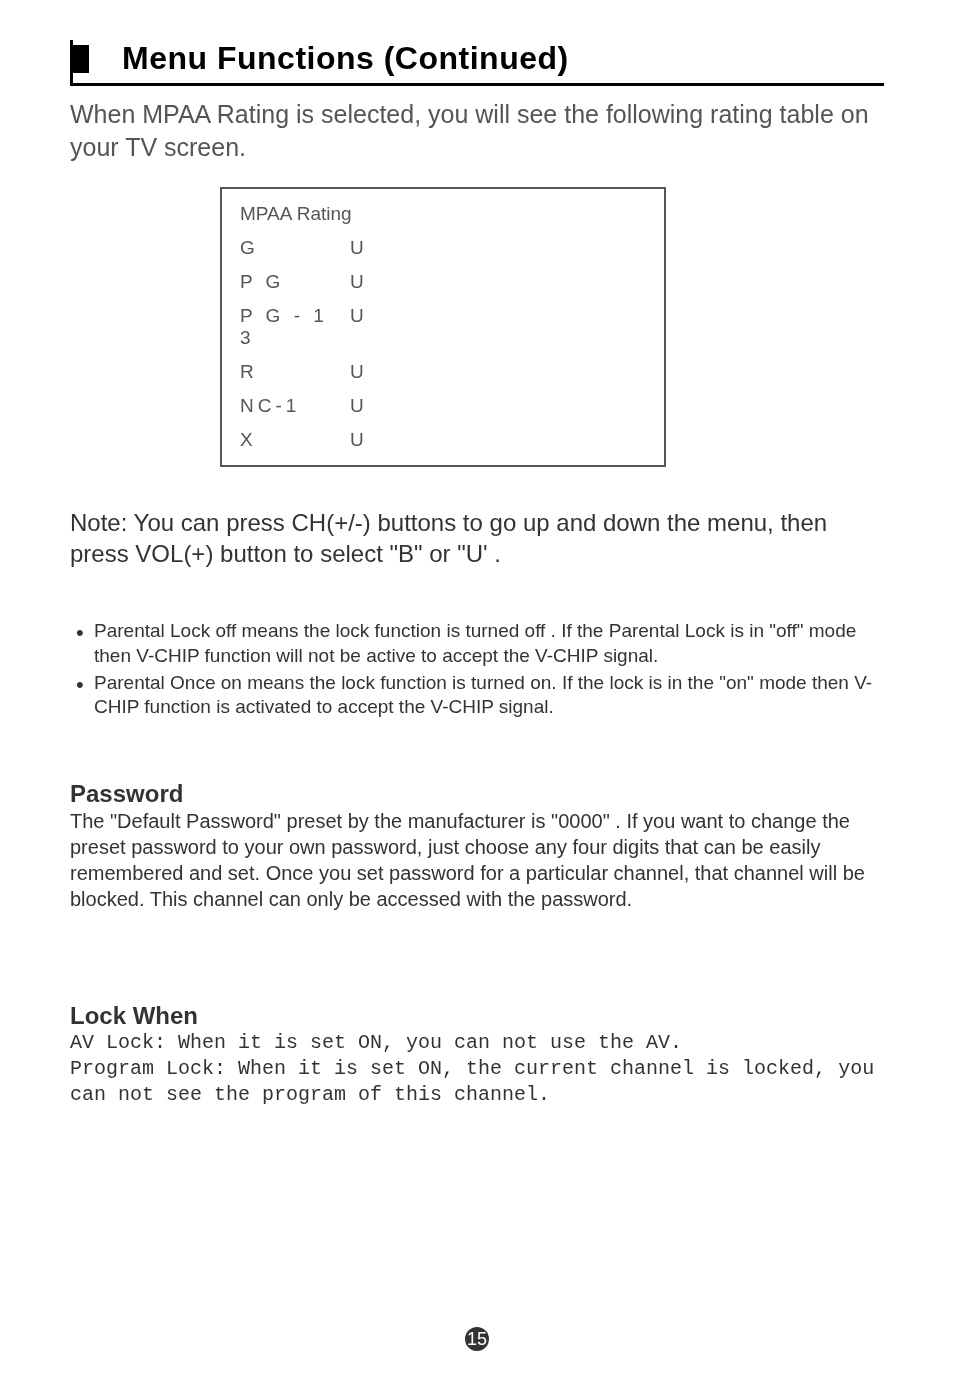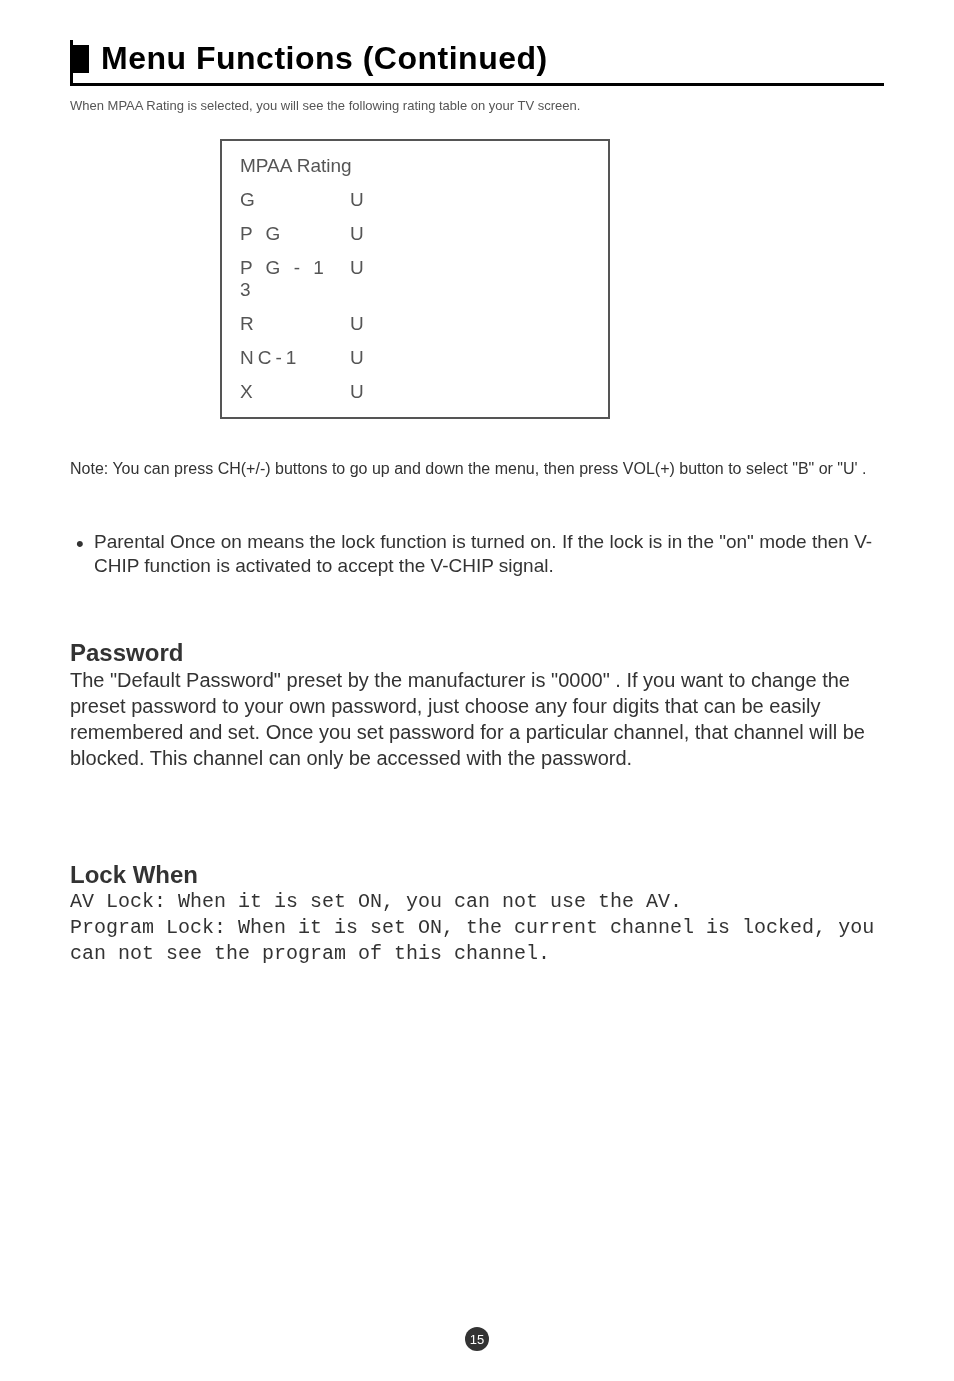--- a/index.html
+++ b/index.html
@@ -18,70 +18,71 @@
     }
     .header-wrap {
       border-left: 3px solid #000;
       margin-bottom: 8px;
       padding-left: 0;
     }
     .title-row {
       display: flex;
       align-items: center;
       margin-bottom: 6px;
+      gap: 21px;
     }
     .title-black-box {
       width: 16px;
       height: 28px;
       background: #000;
       margin-right: 12px;
     }
     .title-text {
       font-size: 32px;
       font-weight: bold;
       color: #000;
       font-family: Arial, Helvetica, sans-serif;
       letter-spacing: 0.5px;
     }
     .header-rule {
       border: none;
       border-top: 3px solid #000;
       margin-top: 0;
     }
     .intro-para {
-      font-size: 13px;
+      font-size: 25px;
       color: #555;
       margin-top: 12px;
       margin-bottom: 24px;
       line-height: 1.3;
     }
     .rating-box {
       border: 2px solid #555;
-      width: 390px;
+      width: 446px;
       margin-left: 150px;
       padding: 14px 18px 14px 18px;
       font-size: 19px;
       color: #555;
     }
     .rating-title {
       margin-bottom: 12px;
     }
     .rating-row {
       display: flex;
       margin-bottom: 12px;
     }
     .rating-label {
       width: 110px;
       letter-spacing: 4px;
     }
     .rating-value {
       width: 30px;
     }
     .note-para {
-      font-size: 16px;
+      font-size: 24px;
       color: #333;
       margin-top: 40px;
       line-height: 1.3;
     }
     .bullet-list {
       list-style: none;
       margin-top: 50px;
       padding-left: 6px;
     }
     .bullet-list li {
@@ -114,21 +115,21 @@
     .page-number {
       position: absolute;
       bottom: 30px;
       left: 50%;
       transform: translateX(-50%);
       width: 24px;
       height: 24px;
       border-radius: 50%;
       background: #333;
       color: #fff;
-      font-size: 13px;
+      font-size: 18px;
       display: flex;
       align-items: center;
       justify-content: center;
     }
   </style>
 </head>
 <body>
 
 <div class="header-wrap">
   <div class="title-row">
@@ -164,20 +165,21 @@
   </div>
   <div class="rating-row" style="margin-bottom:0;">
     <span class="rating-label">X</span>
     <span class="rating-value">U</span>
   </div>
 </div>
 
 <p class="note-para">Note: You can press  CH(+/-) buttons to go up and down the menu, then press VOL(+) button to select   "B"  or  "U' .</p>
 
 <ul class="bullet-list">
+  <li>Parental Lock  off means  the lock function is turned off . If the Parental Lock is in  "off" mode then V-CHIP function will not be active to accept the V-CHIP  signal.</li>
   <li>Parental Once on means the lock function is turned on. If the  lock is in the "on" mode then V-CHIP function is activated to accept the V-CHIP signal.</li>
 </ul>
 
 <div class="section-heading">Password</div>
 <p class="section-body">The "Default Password" preset by the manufacturer is "0000" . If you want to change the preset password to your own password, just choose any four digits that can be easily remembered and set. Once you set password for a particular channel, that channel will be blocked.  This channel can only be accessed with the password.</p>
 
 <div class="section-heading" style="margin-top:90px;">Lock When</div>
 <p class="section-body" style="white-space: pre-line; font-family: Liberation Mono, monospace;">AV Lock: When it is set ON, you can not use the AV.
 Program Lock: When it is set ON, the current channel is locked, you can not see the program of this channel.</p>
 

